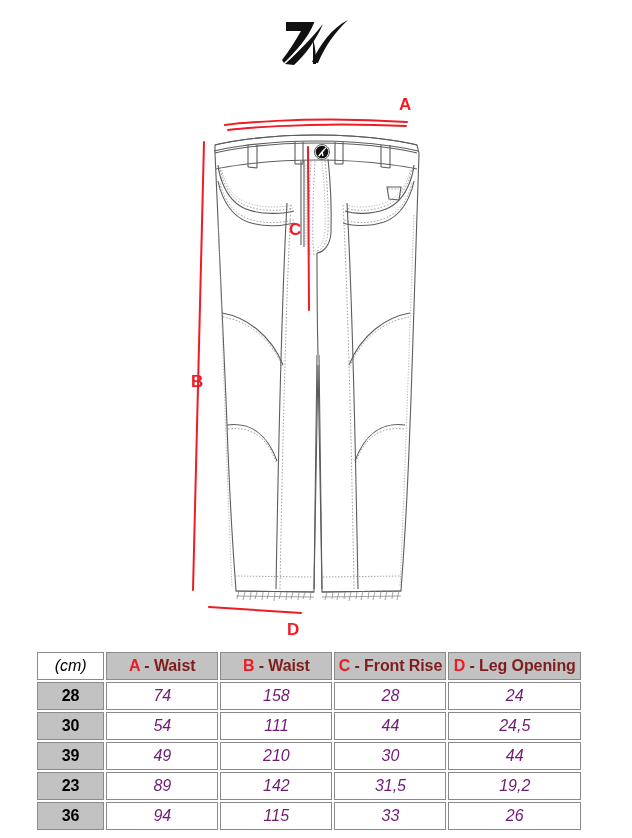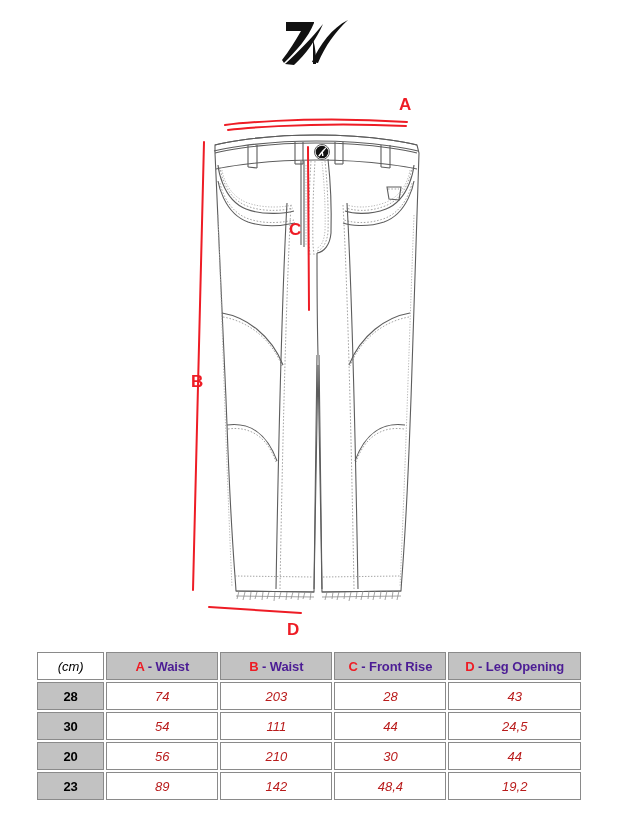--- a/index.html
+++ b/index.html
@@ -57,21 +57,21 @@
     width: 548px;
     table-layout: fixed;
   }
   table#size-table th,
   table#size-table td {
     border: 1px solid #8a8a8a;
     text-align: center;
     vertical-align: middle;
     padding: 0;
     height: 26px;
-    font-size: 13px;
+    font-size: 16px;
   }
   
   thead th {
     background: #c2c2c2;
     color: #000;
     font-weight: bold;
     height: 43px;
     font-size: 14px;
     letter-spacing: -0.1px;
   }
@@ -79,35 +79,35 @@
     background: #ffffff;
     font-style: italic;
     font-weight: normal;
     font-size: 14px;
   }
   .dim-letter {
     color: #ee1c25;
     font-weight: bold;
   }
   .dim-rest {
-    color: #4c1d95;
+    color: #7f1d1d;
     font-weight: bold;
   }
   
   tbody th.size-cell {
     background: #c2c2c2;
     font-weight: bold;
     font-size: 14px;
     width: 66px;
   }
   tbody td.val-cell {
     background: #ffffff;
     font-style: italic;
     font-size: 14.5px;
-    color: #b91c1c;
+    color: #701a75;
   }
   .col-size { width: 66px; }
   .col-a { width: 110px; }
   .col-b { width: 110px; }
   .col-c { width: 110px; }
   .col-d { width: 130px; }
 </style>
 </head>
 <body>
 
@@ -274,40 +274,47 @@
         </th>
         <th>
           <span class="dim-letter">D</span><span class="dim-rest"> - Leg Opening</span>
         </th>
       </tr>
     </thead>
     <tbody>
       <tr>
         <th class="size-cell">28</th>
         <td class="val-cell">74</td>
-        <td class="val-cell">203</td>
+        <td class="val-cell">158</td>
         <td class="val-cell">28</td>
-        <td class="val-cell">43</td>
+        <td class="val-cell">24</td>
       </tr>
       <tr>
         <th class="size-cell">30</th>
         <td class="val-cell">54</td>
         <td class="val-cell">111</td>
         <td class="val-cell">44</td>
         <td class="val-cell">24,5</td>
       </tr>
       <tr>
-        <th class="size-cell">20</th>
-        <td class="val-cell">56</td>
+        <th class="size-cell">39</th>
+        <td class="val-cell">49</td>
         <td class="val-cell">210</td>
         <td class="val-cell">30</td>
         <td class="val-cell">44</td>
       </tr>
       <tr>
         <th class="size-cell">23</th>
         <td class="val-cell">89</td>
         <td class="val-cell">142</td>
-        <td class="val-cell">48,4</td>
+        <td class="val-cell">31,5</td>
         <td class="val-cell">19,2</td>
+      </tr>
+      <tr>
+        <th class="size-cell">36</th>
+        <td class="val-cell">94</td>
+        <td class="val-cell">115</td>
+        <td class="val-cell">33</td>
+        <td class="val-cell">26</td>
       </tr>
     </tbody>
   </table>
 </div>
 
 </body></html>

